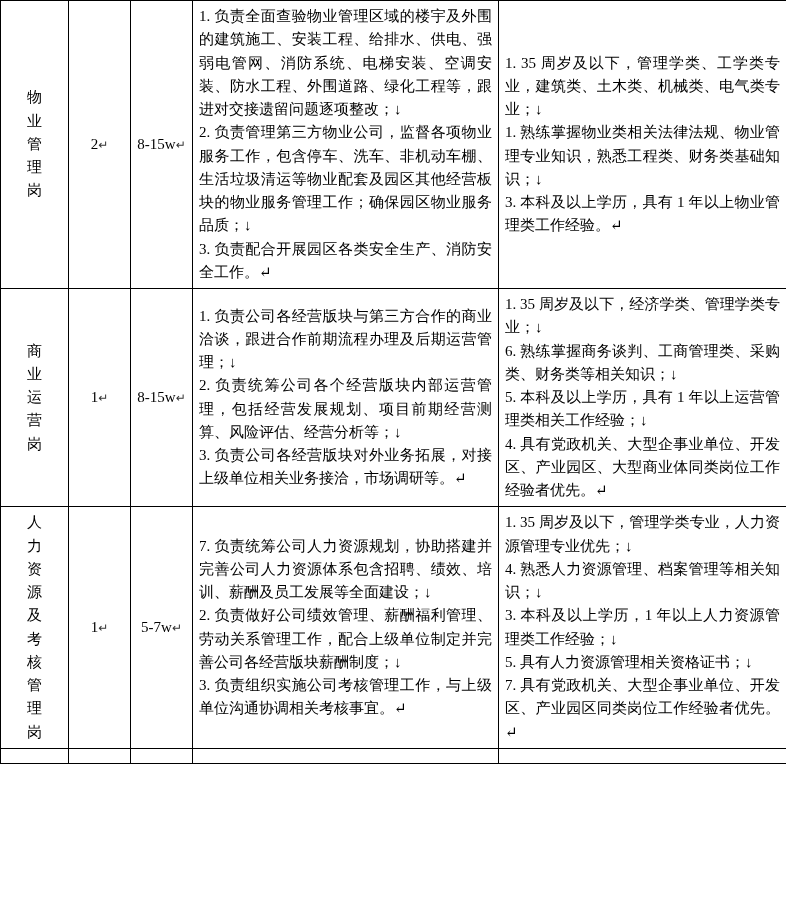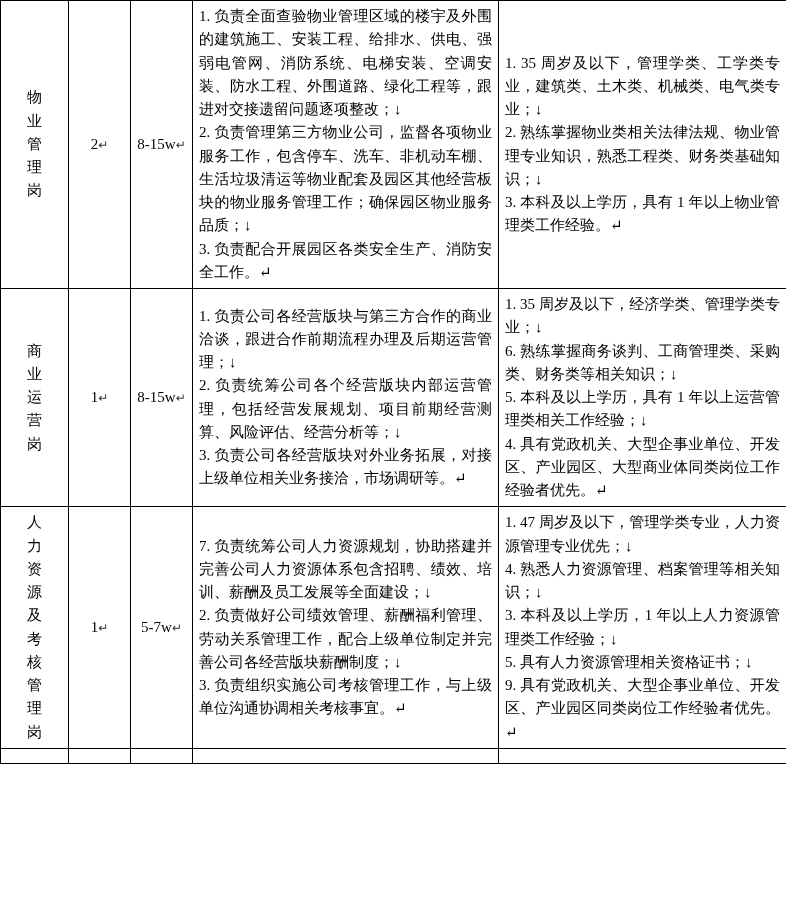--- a/index.html
+++ b/index.html
@@ -102,21 +102,21 @@
         <td class="sal-cell">
           <span>8-15w</span><span class="pilcrow">↵</span>
         </td>
         <td class="duty-cell">
           <p class="para">1. 负责全面查验物业管理区域的楼宇及外围的建筑施工、安装工程、给排水、供电、强弱电管网、消防系统、电梯安装、空调安装、防水工程、外围道路、绿化工程等，跟进对交接遗留问题逐项整改；↓</p>
           <p class="para">2. 负责管理第三方物业公司，监督各项物业服务工作，包含停车、洗车、非机动车棚、生活垃圾清运等物业配套及园区其他经营板块的物业服务管理工作；确保园区物业服务品质；↓</p>
           <p class="para">3. 负责配合开展园区各类安全生产、消防安全工作。↵</p>
         </td>
         <td class="req-cell">
           <p class="para">1. 35 周岁及以下，管理学类、工学类专业，建筑类、土木类、机械类、电气类专业；↓</p>
-          <p class="para">2. 熟练掌握物业类相关法律法规、物业管理专业知识，熟悉工程类、财务类基础知识；↓</p>
+          <p class="para">1. 熟练掌握物业类相关法律法规、物业管理专业知识，熟悉工程类、财务类基础知识；↓</p>
           <p class="para">3. 本科及以上学历，具有 1 年以上物业管理类工作经验。↵</p>
         </td>
       </tr>
 
       <tr>
         <td class="pos-cell">
           <span class="pos-text">商业运营岗</span>
         </td>
         <td class="num-cell">
           <span>1</span><span class="pilcrow">↵</span>
@@ -146,25 +146,25 @@
         </td>
         <td class="sal-cell">
           <span>5-7w</span><span class="pilcrow">↵</span>
         </td>
         <td class="duty-cell">
           <p class="para">7. 负责统筹公司人力资源规划，协助搭建并完善公司人力资源体系包含招聘、绩效、培训、薪酬及员工发展等全面建设；↓</p>
           <p class="para">2. 负责做好公司绩效管理、薪酬福利管理、劳动关系管理工作，配合上级单位制定并完善公司各经营版块薪酬制度；↓</p>
           <p class="para">3. 负责组织实施公司考核管理工作，与上级单位沟通协调相关考核事宜。↵</p>
         </td>
         <td class="req-cell">
-          <p class="para">1. 47 周岁及以下，管理学类专业，人力资源管理专业优先；↓</p>
+          <p class="para">1. 35 周岁及以下，管理学类专业，人力资源管理专业优先；↓</p>
           <p class="para">4. 熟悉人力资源管理、档案管理等相关知识；↓</p>
           <p class="para">3. 本科及以上学历，1 年以上人力资源管理类工作经验；↓</p>
           <p class="para">5. 具有人力资源管理相关资格证书；↓</p>
-          <p class="para">9. 具有党政机关、大型企事业单位、开发区、产业园区同类岗位工作经验者优先。↵</p>
+          <p class="para">7. 具有党政机关、大型企事业单位、开发区、产业园区同类岗位工作经验者优先。↵</p>
         </td>
       </tr>
 
       <tr class="cut-row">
         <td></td>
         <td></td>
         <td></td>
         <td></td>
         <td></td>
       </tr>

